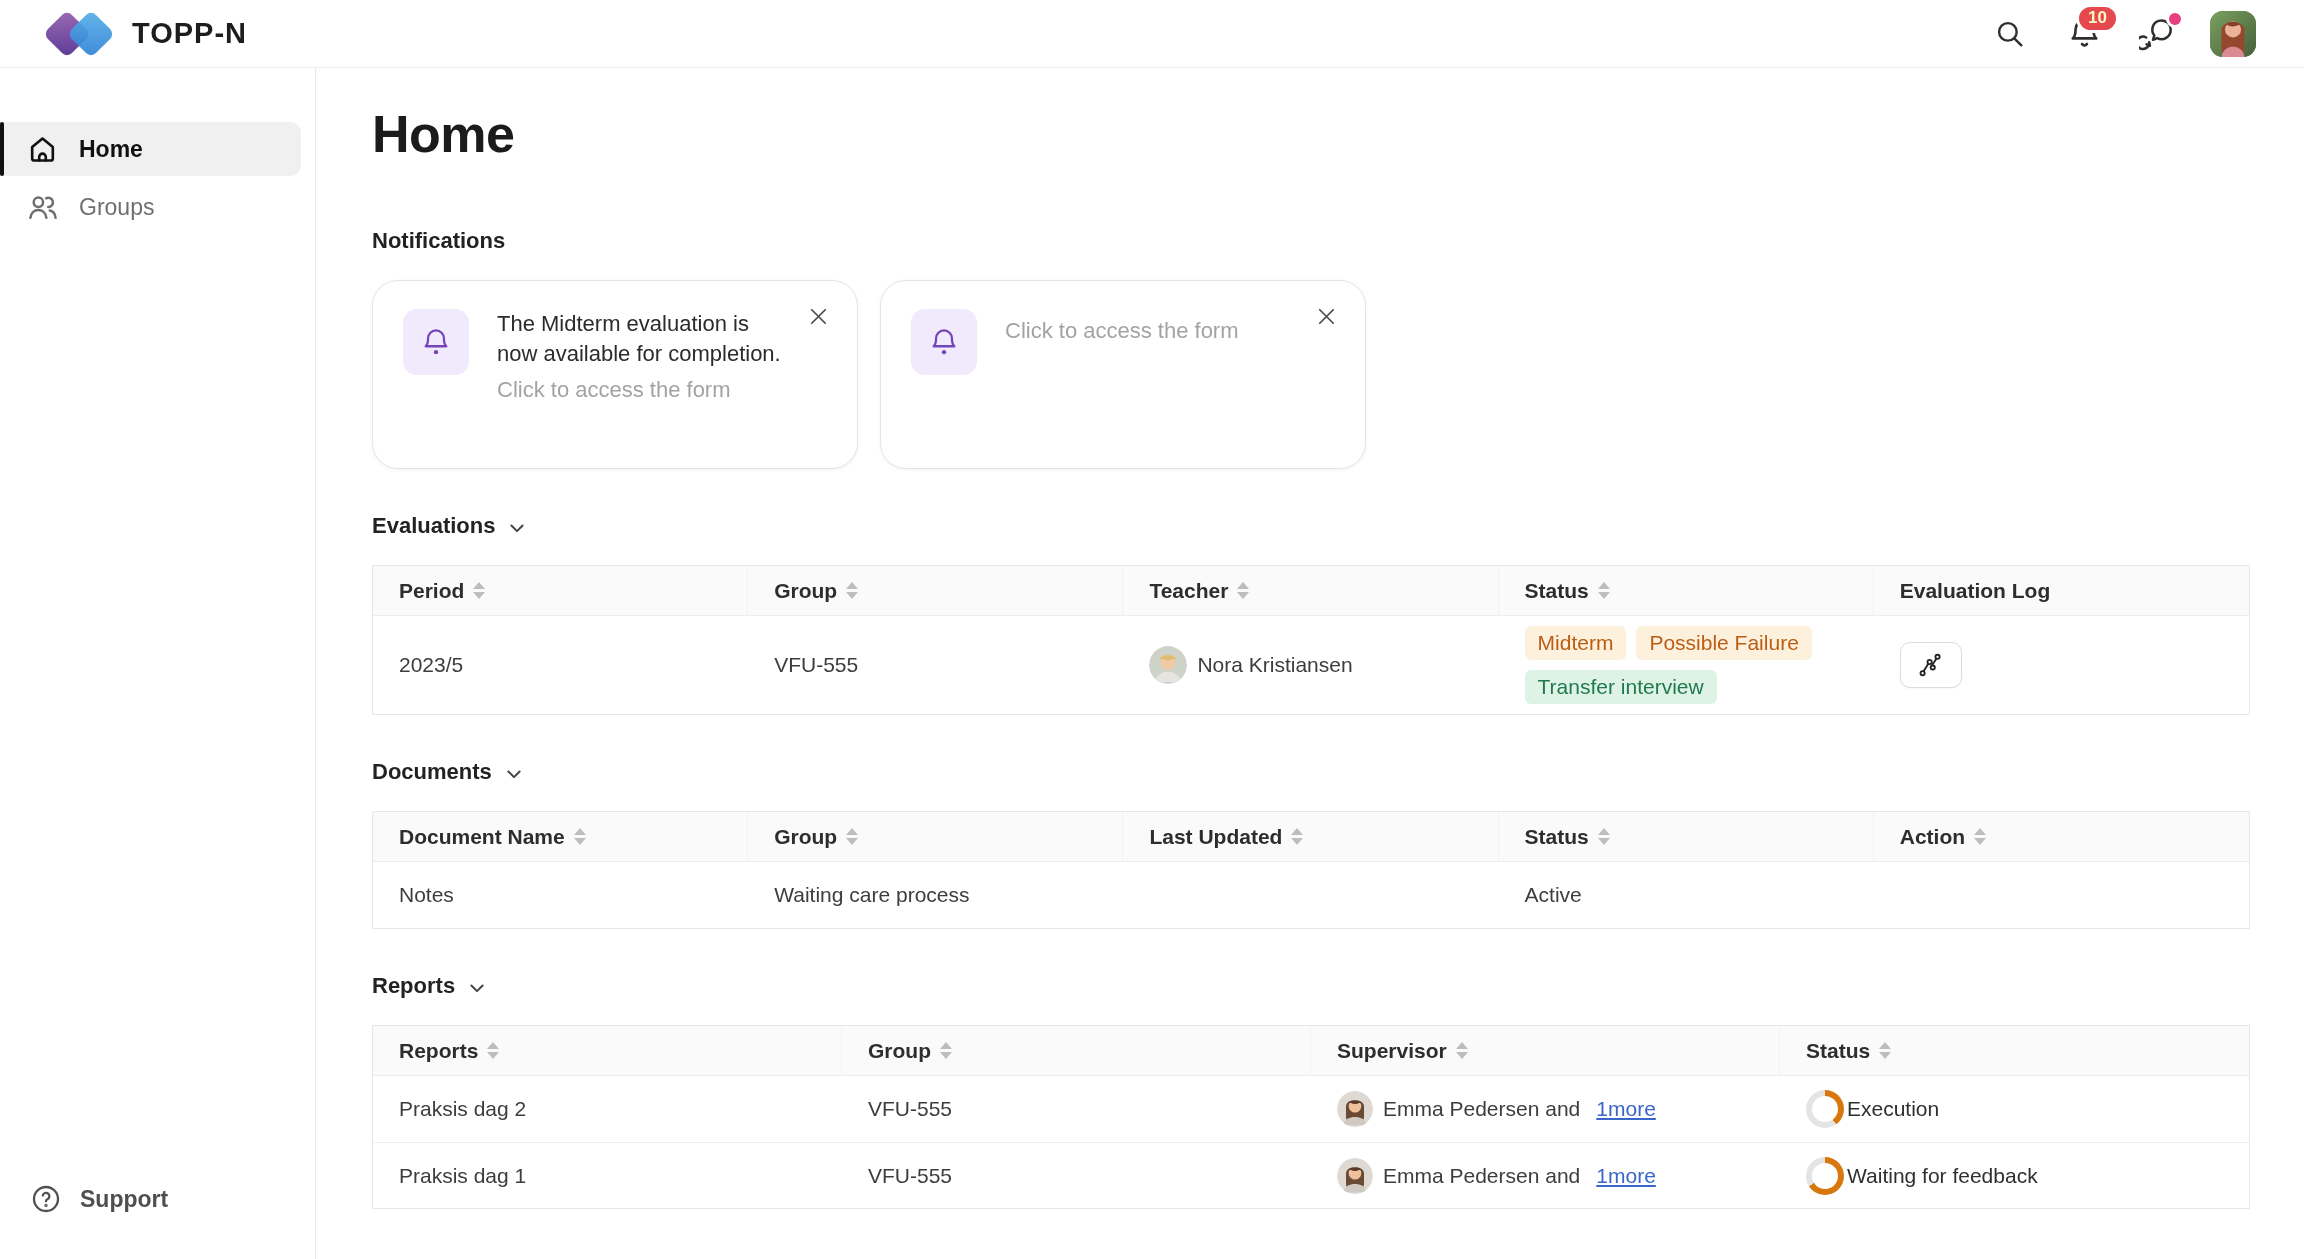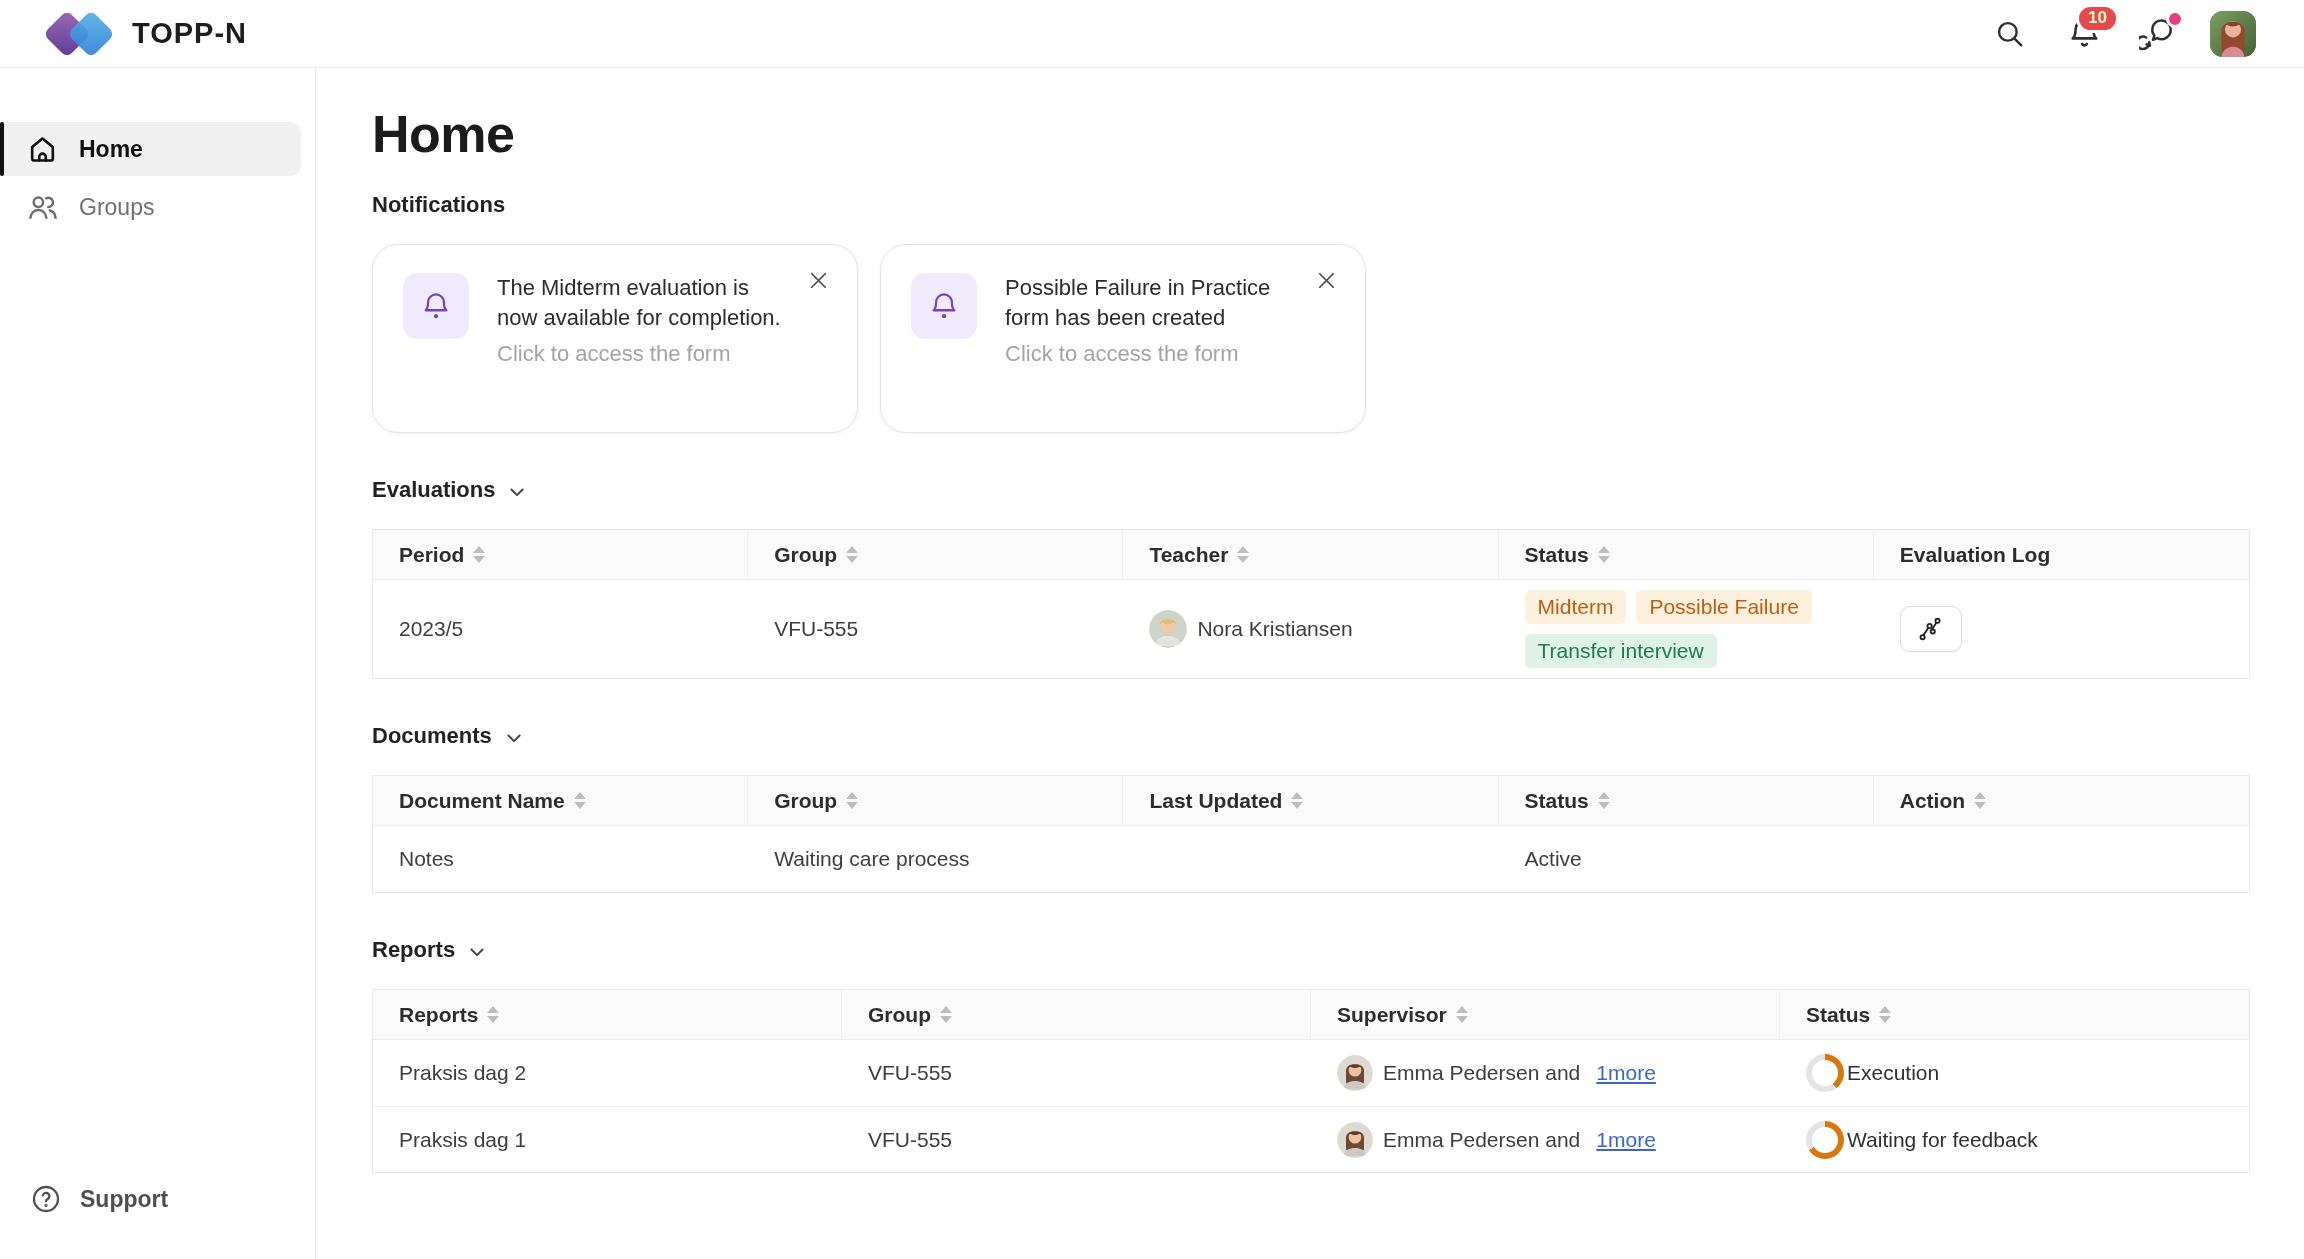--- a/index.html
+++ b/index.html
@@ -35,21 +35,21 @@
   .nav-item.active::before { content:""; position:absolute; left:0; top:0; bottom:0;
     width:4px; background:#111; border-radius:2px; }
   .sidebar-bottom { margin-top:auto; display:flex; align-items:center; gap:18px;
     padding-left:30px; font-size:23px; font-weight:600; color:#4f4f4f; cursor:pointer; }
 
   .main { flex:1; padding:36px 54px 0 56px; overflow:hidden; }
   .page-title { font-size:52px; font-weight:700; color:#1b1b1b; letter-spacing:-.5px; }
 
   .section-label { font-size:22px; font-weight:700; color:#222; margin-top:44px;
     display:flex; align-items:center; gap:12px; }
-  .section-label:first-of-type { margin-top:28px; }
+  .section-label:first-of-type { margin-top:64px; }
   .chev { display:inline-flex; margin-top:3px; }
 
   
   .cards { display:flex; gap:22px; margin-top:26px; }
   .ncard { position:relative; width:486px; height:189px; background:#fff;
     border:1px solid #e4e4e4; border-radius:26px; box-shadow:0 1px 4px rgba(0,0,0,.05);
     padding:28px 30px; display:flex; align-items:flex-start; gap:28px; }
   .bell-tile { width:66px; height:66px; border-radius:14px; background:#f1e9fc;
     display:flex; align-items:center; justify-content:center; flex:none; }
   .ncard-title { font-size:22px; font-weight:500; color:#2b2b2b; line-height:1.35; max-width:288px; }
@@ -200,21 +200,20 @@
         </div>
       </div>
       <div class="ncard">
         <div class="bell-tile">
           <svg width="34" height="34" viewBox="0 0 24 24" fill="none" stroke="#7444b8" stroke-width="1.6" stroke-linecap="round" stroke-linejoin="round">
               <path d="M6.4 9.4a5.6 5.6 0 0 1 11.2 0c0 4.4 1.7 5.6 1.7 5.6H4.7s1.7-1.2 1.7-5.6"></path>
               <circle cx="12" cy="19.2" r="1.5" fill="#7444b8" stroke="none"></circle>
             </svg>
         </div>
         <div>
-          <div class="ncard-title">Possible Failure in Practice form has been created</div>
           <div class="ncard-sub">Click to access the form</div>
         </div>
         <div class="ncard-close">
           <svg width="27" height="27" viewBox="0 0 24 24" fill="none" stroke="#4a4a4a" stroke-width="1.5" stroke-linecap="round">
               <path d="M6 6l12 12M18 6 6 18"></path>
             </svg>
         </div>
       </div>
     </div>
 

